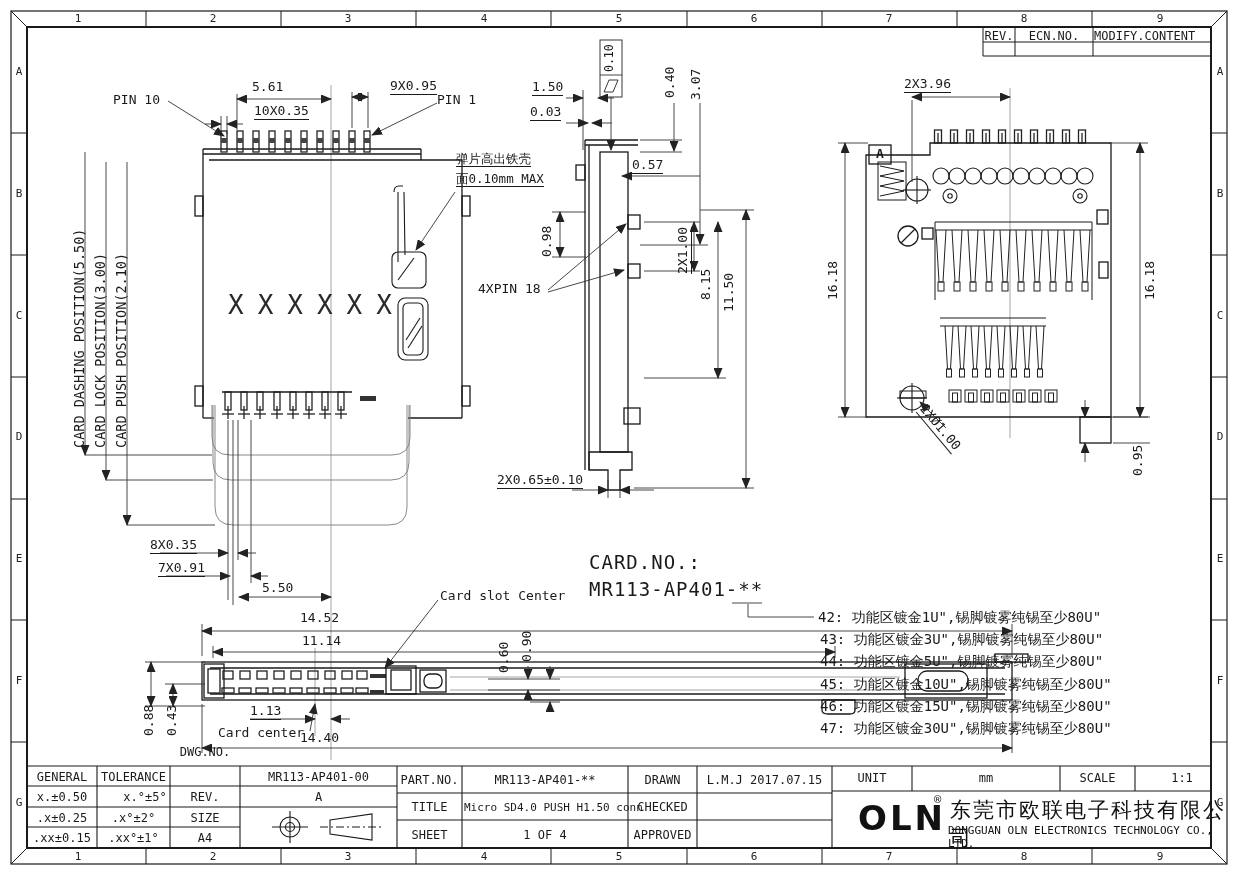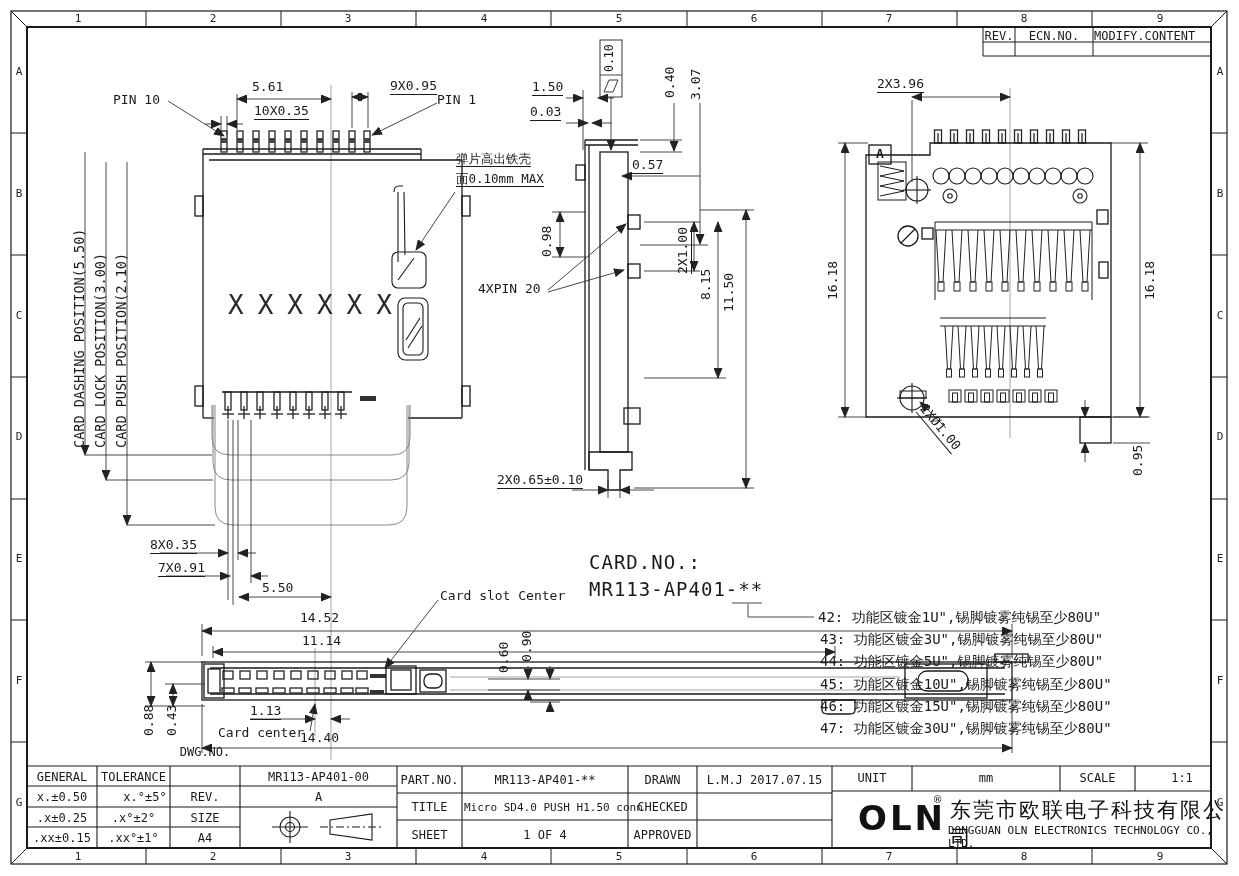--- a/index.html
+++ b/index.html
@@ -495,24 +495,24 @@
 <div class="lbl v" style="left:603px;top:72px;font-size:11.5px">0.10</div>
 <div class="lbl u" style="left:532px;top:80px">1.50</div>
 <div class="lbl u" style="left:530px;top:105px">0.03</div>
 <div class="lbl v" style="left:663px;top:98px">0.40</div>
 <div class="lbl v" style="left:689px;top:100px">3.07</div>
 <div class="lbl u" style="left:632px;top:158px">0.57</div>
 <div class="lbl v" style="left:540px;top:257px">0.98</div>
 <div class="lbl v u" style="left:676px;top:274px">2X1.00</div>
 <div class="lbl v" style="left:699px;top:300px">8.15</div>
 <div class="lbl v" style="left:722px;top:312px">11.50</div>
-<div class="lbl" style="left:478px;top:282px">4XPIN 20</div>
+<div class="lbl" style="left:478px;top:282px">4XPIN 18</div>
 <div class="lbl u" style="left:497px;top:473px">2X0.65±0.10</div>
 
-<div class="lbl u" style="left:877px;top:77px">2X3.96</div>
+<div class="lbl u" style="left:904px;top:77px">2X3.96</div>
 <div class="lbl" style="left:869px;top:147px;width:22px;text-align:center;font-weight:bold">A</div>
 <div class="lbl v" style="left:826px;top:300px">16.18</div>
 <div class="lbl v" style="left:1143px;top:300px">16.18</div>
 <div class="lbl diag u" style="left:928px;top:402px">2XØ1.00</div>
 <div class="lbl v" style="left:1131px;top:476px">0.95</div>
 
 <div class="lbl u" style="left:150px;top:538px">8X0.35</div>
 <div class="lbl u" style="left:158px;top:561px">7X0.91</div>
 <div class="lbl" style="left:262px;top:581px">5.50</div>
 <div class="lbl" style="left:440px;top:589px">Card slot Center</div>

